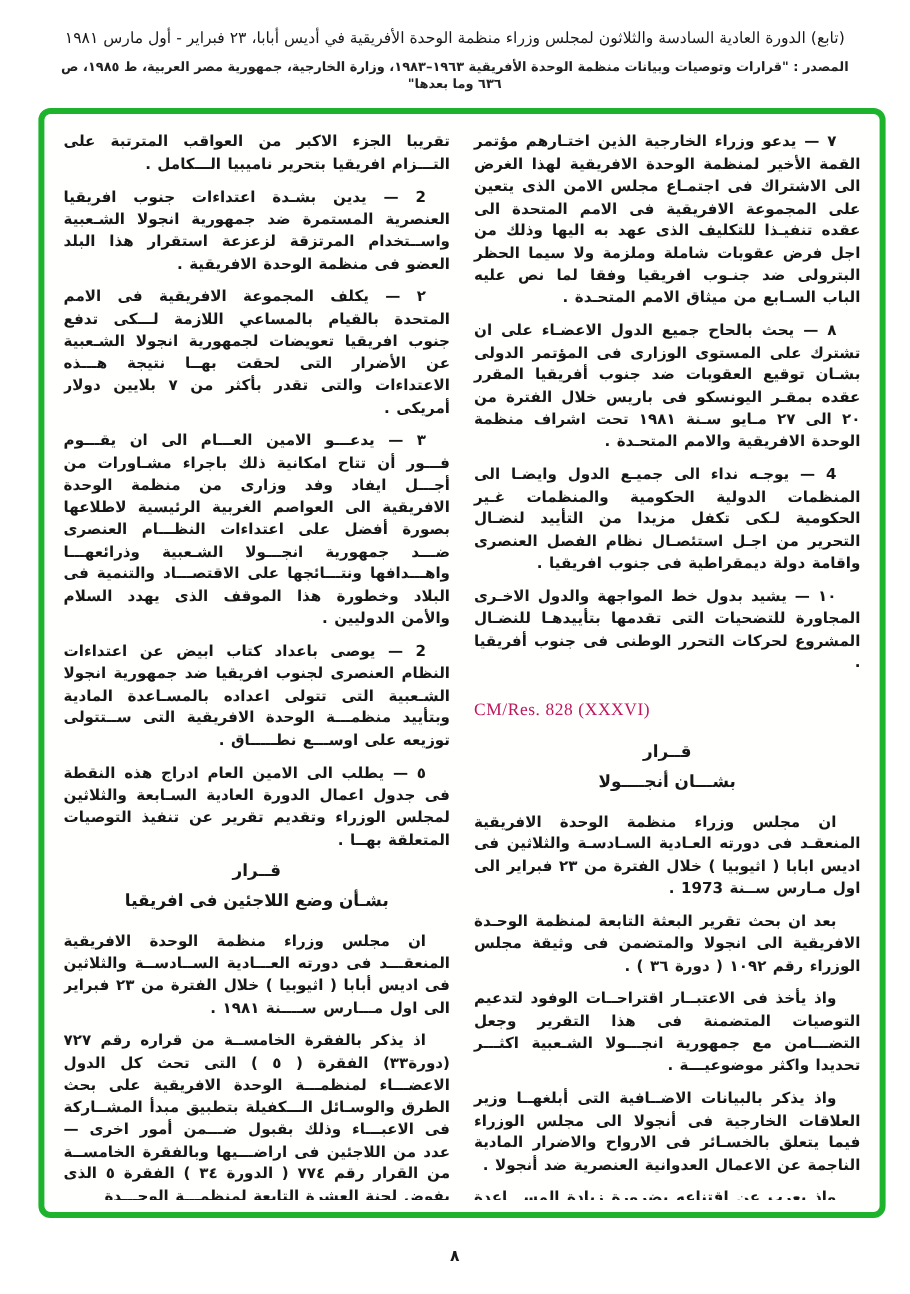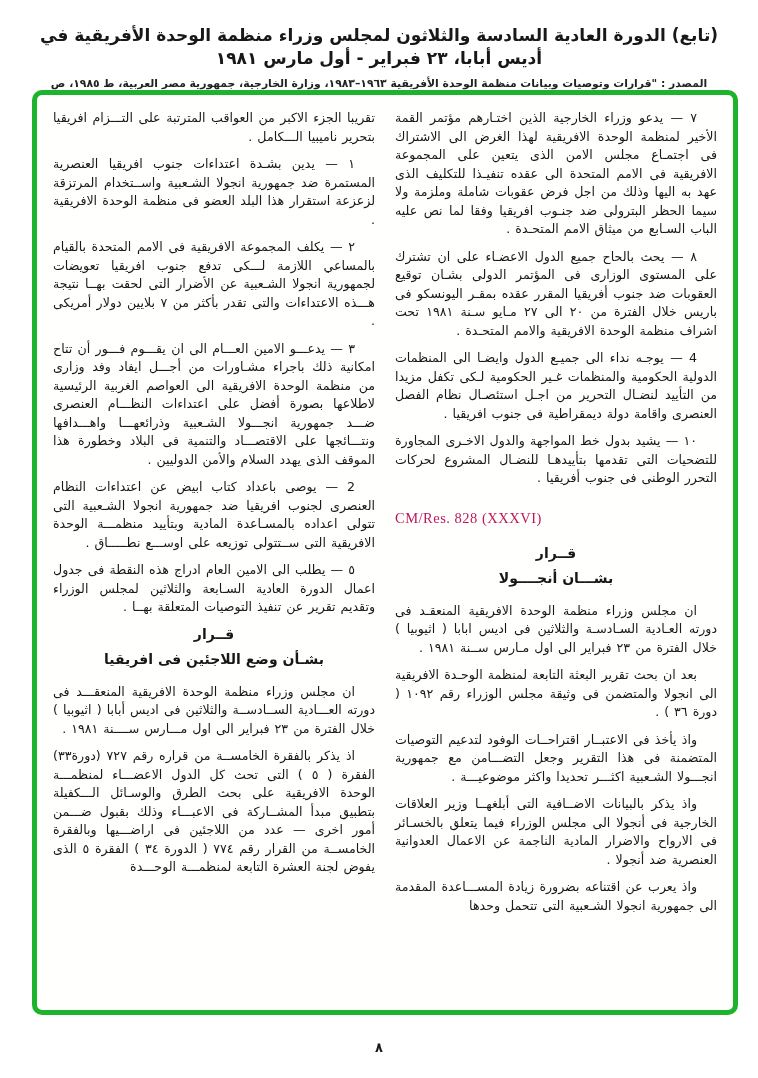--- a/index.html
+++ b/index.html
@@ -8,21 +8,21 @@
     width:758px; height:1078px; position:relative;
     font-family:"DejaVu Sans", sans-serif;
     color:#181818;
     overflow:hidden;
   }
   .page-header {
     position:absolute; top:24px; left:0; width:758px;
     text-align:center; direction:rtl;
   }
   .hdr-main {
-    font-size:17px; font-weight:bold; letter-spacing:0;
+    font-size:13px; font-weight:normal; letter-spacing:0;
     padding:0 28px; line-height:1.35;
   }
   .hdr-src {
     margin-top:7px; font-size:10.8px; font-weight:bold; color:#222;
     padding:0 40px; line-height:1.3;
   }
   .content-frame {
     position:absolute; left:32px; top:90px; width:706px; height:925px;
     border:5px solid #1db32d; border-radius:10px;
     background:#fffffe;
@@ -30,21 +30,21 @@
   }
   .cols {
     direction:rtl;               
     display:flex; flex-direction:row; gap:20px;
     height:100%; overflow:hidden;
   }
   .col {
     width:50%; direction:rtl; text-align:justify;
   }
   .para {
-    font-size:12.6px; font-weight:normal; line-height:1.47;
+    font-size:12.6px; font-weight:bold; line-height:1.47;
     text-indent:20px; margin-bottom:9px;
     word-spacing:1px;
   }
   .para.cont { text-indent:0; }         
   .res-ref {
     direction:ltr; text-align:left;
     font-family:"Liberation Serif", serif;
     font-size:14.5px; color:#be185d;
     margin:22px 0 18px 0;
     letter-spacing:0.5px;
@@ -74,30 +74,30 @@
       <p class="para">4 — يوجـه نداء الى جميـع الدول وايضـا الى المنظمات الدولية الحكومية والمنظمات غـير الحكومية لـكى تكفل مزيدا من التأييد لنضـال التحرير من اجـل استئصـال نظام الفصل العنصرى واقامة دولة ديمقراطية فى جنوب افريقيا .</p>
       <p class="para">١٠ — يشيد بدول خط المواجهة والدول الاخـرى المجاورة للتضحيات التى تقدمها بتأييدهـا للنضـال المشروع لحركات التحرر الوطنى فى جنوب أفريقيا .</p>
 
       <div class="res-ref">CM/Res. 828 (XXXVI)</div>
 
       <div class="res-title">
         <div class="t1">قــرار</div>
         <div class="t2">بشـــان أنجــــولا</div>
       </div>
 
-      <p class="para">ان مجلس وزراء منظمة الوحدة الافريقية المنعقـد فى دورته العـادية السـادسـة والثلاثين فى اديس ابابا ( اثيوبيا ) خلال الفترة من ٢٣ فبراير الى اول مـارس ســنة ١٩٨١ .</p>
+      <p class="para">ان مجلس وزراء منظمة الوحدة الافريقية المنعقـد فى دورته العـادية السـادسـة والثلاثين فى اديس ابابا ( اثيوبيا ) خلال الفترة من ٢٣ فبراير الى اول مـارس ســنة 1973 .</p>
       <p class="para">بعد ان بحث تقرير البعثة التابعة لمنظمة الوحـدة الافريقية الى انجولا والمتضمن فى وثيقة مجلس الوزراء رقم ١٠٩٢ ( دورة ٣٦ ) .</p>
       <p class="para">واذ يأخذ فى الاعتبــار اقتراحــات الوفود لتدعيم التوصيات المتضمنة فى هذا التقرير وجعل التضـــامن مع جمهورية انجـــولا الشـعبية اكثـــر تحديدا واكثر موضوعيـــة .</p>
       <p class="para">واذ يذكر بالبيانات الاضــافية التى أبلغهــا وزير العلاقات الخارجية فى أنجولا الى مجلس الوزراء فيما يتعلق بالخسـائر فى الارواح والاضرار المادية الناجمة عن الاعمال العدوانية العنصرية ضد أنجولا .</p>
       <p class="para">واذ يعرب عن اقتناعه بضرورة زيادة المســـاعدة المقدمة الى جمهورية انجولا الشـعبية التى تتحمل وحدها</p>
     </section>
 
     <section class="col">
       <p class="para cont">تقريبا الجزء الاكبر من العواقب المترتبة على التـــزام افريقيا بتحرير ناميبيا الـــكامل .</p>
-      <p class="para">١ — يدين بشـدة اعتداءات جنوب افريقيا العنصرية المستمرة ضد جمهورية انجولا الشـعبية واســتخدام المرتزقة لزعزعة استقرار هذا البلد العضو فى منظمة الوحدة الافريقية .</p>
+      <p class="para">2 — يدين بشـدة اعتداءات جنوب افريقيا العنصرية المستمرة ضد جمهورية انجولا الشـعبية واســتخدام المرتزقة لزعزعة استقرار هذا البلد العضو فى منظمة الوحدة الافريقية .</p>
       <p class="para">٢ — يكلف المجموعة الافريقية فى الامم المتحدة بالقيام بالمساعي اللازمة لـــكى تدفع جنوب افريقيا تعويضات لجمهورية انجولا الشـعبية عن الأضرار التى لحقت بهــا نتيجة هـــذه الاعتداءات والتى تقدر بأكثر من ٧ بلايين دولار أمريكى .</p>
       <p class="para">٣ — يدعـــو الامين العـــام الى ان يقـــوم فـــور أن تتاح امكانية ذلك باجراء مشـاورات من أجـــل ايفاد وفد وزارى من منظمة الوحدة الافريقية الى العواصم الغربية الرئيسية لاطلاعها بصورة أفضل على اعتداءات النظـــام العنصرى ضـــد جمهورية انجـــولا الشـعبية وذرائعهـــا واهـــدافها ونتـــائجها على الاقتصـــاد والتنمية فى البلاد وخطورة هذا الموقف الذى يهدد السلام والأمن الدوليين .</p>
       <p class="para">2 — يوصى باعداد كتاب ابيض عن اعتداءات النظام العنصرى لجنوب افريقيا ضد جمهورية انجولا الشـعبية التى تتولى اعداده بالمسـاعدة المادية وبتأييد منظمـــة الوحدة الافريقية التى ســتتولى توزيعه على اوســـع نطـــــاق .</p>
       <p class="para">٥ — يطلب الى الامين العام ادراج هذه النقطة فى جدول اعمال الدورة العادية السـابعة والثلاثين لمجلس الوزراء وتقديم تقرير عن تنفيذ التوصيات المتعلقة بهــا .</p>
 
 
       <div class="res-title">
         <div class="t1">قــرار</div>
         <div class="t2">بشـأن وضع اللاجئين فى افريقيا</div>
       </div>

